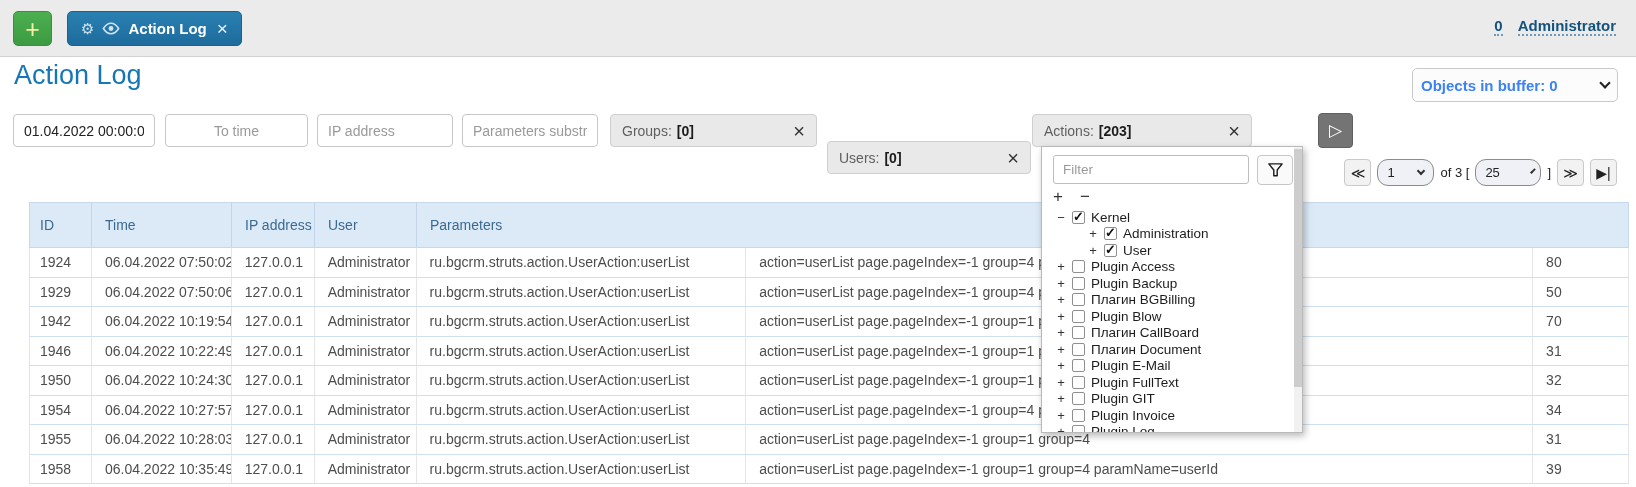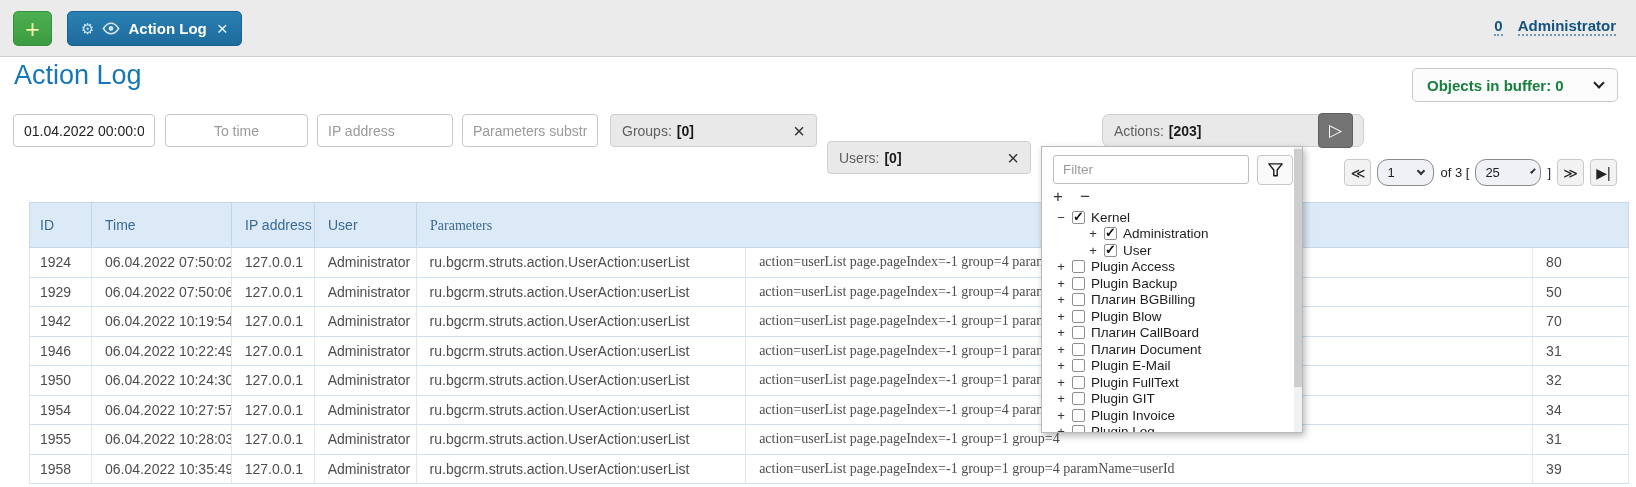--- a/index.html
+++ b/index.html
@@ -11,36 +11,36 @@
   .btn-add { position:absolute; left:13px; top:11px; width:39px; height:35px; background:linear-gradient(#4caf50,#3c9b41); border:1px solid #389140; border-radius:5px; color:#f2f2a8; font-size:25px; line-height:30px; text-align:center; cursor:pointer; }
   .tab { position:absolute; left:67px; top:11px; height:35px; background:linear-gradient(#2a80b2,#1e6b9d); border:1px solid #1a628e; border-radius:5px; color:#fff; display:flex; align-items:center; gap:8px; padding:0 13px; cursor:pointer; }
   .gear-ic { font-size:15px; color:#cfe3f0; }
   .tab-label { font-weight:bold; font-size:15px; color:#fff; }
   .tab-close { font-size:19px; color:#e9f2f8; line-height:1; margin-left:2px; cursor:pointer; }
   .top-links { position:absolute; right:20px; top:17px; display:flex; gap:15px; }
   .toplink { color:#14537e; font-weight:bold; font-size:15px; border-bottom:2px dotted #6f99b8; cursor:pointer; }
 
   
   .page-title { position:absolute; left:14px; top:60px; font-size:27px; color:#1577b7; }
-  .buffer-btn { position:absolute; left:1412px; top:68px; width:206px; height:34px; background:#fcfcfc; border:1px solid #c9c9c9; border-radius:5px; display:flex; align-items:center; justify-content:space-between; padding:0 14px; color:#15803d; font-weight:bold; font-size:15px; cursor:pointer; }
+  .buffer-btn { position:absolute; left:1412px; top:68px; width:206px; height:34px; background:#fcfcfc; border:1px solid #c9c9c9; border-radius:5px; display:flex; align-items:center; justify-content:space-between; padding:0 8px; color:#3b82f6; font-weight:bold; font-size:15px; cursor:pointer; }
   .chev { width:8px; height:8px; border-right:2px solid #222; border-bottom:2px solid #222; transform:rotate(45deg); margin-top:-4px; }
 
   
   .inp { position:absolute; top:114px; height:33px; border:1px solid #c6c6c6; border-radius:4px; font-size:14px; padding:0 10px; color:#222; font-family:inherit; background:#fff; }
   .inp::placeholder { color:#9a9a9a; }
   .f-from { left:13px; width:142px; text-align:center; }
   .f-to { left:165px; width:143px; text-align:center; }
   .f-ip { left:317px; width:136px; }
   .f-params { left:462px; width:136px; }
   .selbtn { position:absolute; top:114px; height:33px; background:#e9e9e9; border:1px solid #cfcfcf; border-radius:4px; display:flex; align-items:center; padding:0 11px; font-size:14px; color:#5f5f5f; cursor:pointer; }
   .selbtn .cnt { font-weight:bold; color:#1b1b1b; margin-left:5px; }
   .selbtn .x { margin-left:auto; font-size:20px; color:#333; line-height:1; cursor:pointer; }
   .b-groups { left:610px; width:207px; }
   .b-users { left:827px; width:204px;margin-top:27px; }
-  .b-actions { left:1102px; width:262px;border-radius:7px; }
+  .b-actions { left:1032px; width:220px; }
   .play-btn { position:absolute; left:1318px; top:113px; width:35px; height:35px; background:#747474; border:1px solid #606060; border-radius:4px; color:#fff; font-size:17px; display:flex; align-items:center; justify-content:center; cursor:pointer; }
 
   
   .pager { position:absolute; top:159px; right:19px; display:flex; align-items:center; gap:6px; font-size:13px; color:#222; }
   .pbtn { height:27px; min-width:27px; background:#f2f2f2; border:1px solid #c9c9c9; border-radius:4px; display:flex; align-items:center; justify-content:center; font-size:14px; color:#222; padding:0 4px; cursor:pointer; }
   .psel { height:27px; background:#f0f1f6; border:1px solid #8b8b8b; border-radius:11px; display:flex; align-items:center; justify-content:space-between; padding:0 9px; cursor:pointer; }
   .psel .chev { width:6px; height:6px; border-width:0 2px 2px 0; border-style:solid; border-color:#333; margin-top:-3px; }
   .ps-page { width:57px; }
   .ps-size { width:66px;gap:32px; }
 
@@ -48,21 +48,21 @@
   .table { position:absolute; left:13px; top:202px; width:1600px;margin-left:16px; }
   .thead { display:flex; height:46px; background:#dceaf7; border:1px solid #c6d8ea; color:#3a6a92; }
   .th { height:100%; padding-left:13px; border-right:1px solid #c2d6e9; font-size:14px; line-height:17px; display:flex; align-items:center; }
   .tr { display:flex; height:29.5px; border-bottom:1px solid #cfe0f0; border-left:1px solid #e4e4e4; border-right:1px solid #e4e4e4; background:#fff; }
   .td { padding-left:13px; border-right:1px solid #e6e6e6; font-size:14px; color:#4d4d4d; display:flex; align-items:center; white-space:nowrap; overflow:hidden; }
   .c-id { width:62px; padding-left:10px; }
   .c-time { width:140px; }
   .c-ip { width:83px; }
   .c-user { width:102px; }
   .c-action { width:330px; }
-  .c-params { width:788px;font-family:Liberation Serif, serif; }
+  .c-params { width:788px; }
   .c-dur { width:95px; border-right:none; white-space:normal; }
 
   
   .dropdown { position:absolute; left:1041px; top:146px; width:262px; height:287px; background:#fff; border:1px solid #b9b9b9; box-shadow:2px 3px 7px rgba(0,0,0,.28); z-index:10; overflow:hidden; }
   .dd-filter { position:absolute; left:11px; top:8px; width:196px; height:29px; border:1px solid #bdbdbd; border-radius:3px; padding:0 9px; font-size:13.5px; font-family:inherit; }
   .dd-filter::placeholder { color:#9a9a9a; }
   .dd-funnel { position:absolute; left:215px; top:8px; width:36px; height:30px; background:#fafafa; border:1px solid #c6c6c6; border-radius:4px; display:flex; align-items:center; justify-content:center; cursor:pointer; }
   .dd-controls { position:absolute; left:11px; top:40px; font-size:17px; color:#333; display:flex; gap:17px; }
   .dd-controls span { cursor:pointer; }
   .dd-tree { position:absolute; left:0; top:62px; right:9px; }

